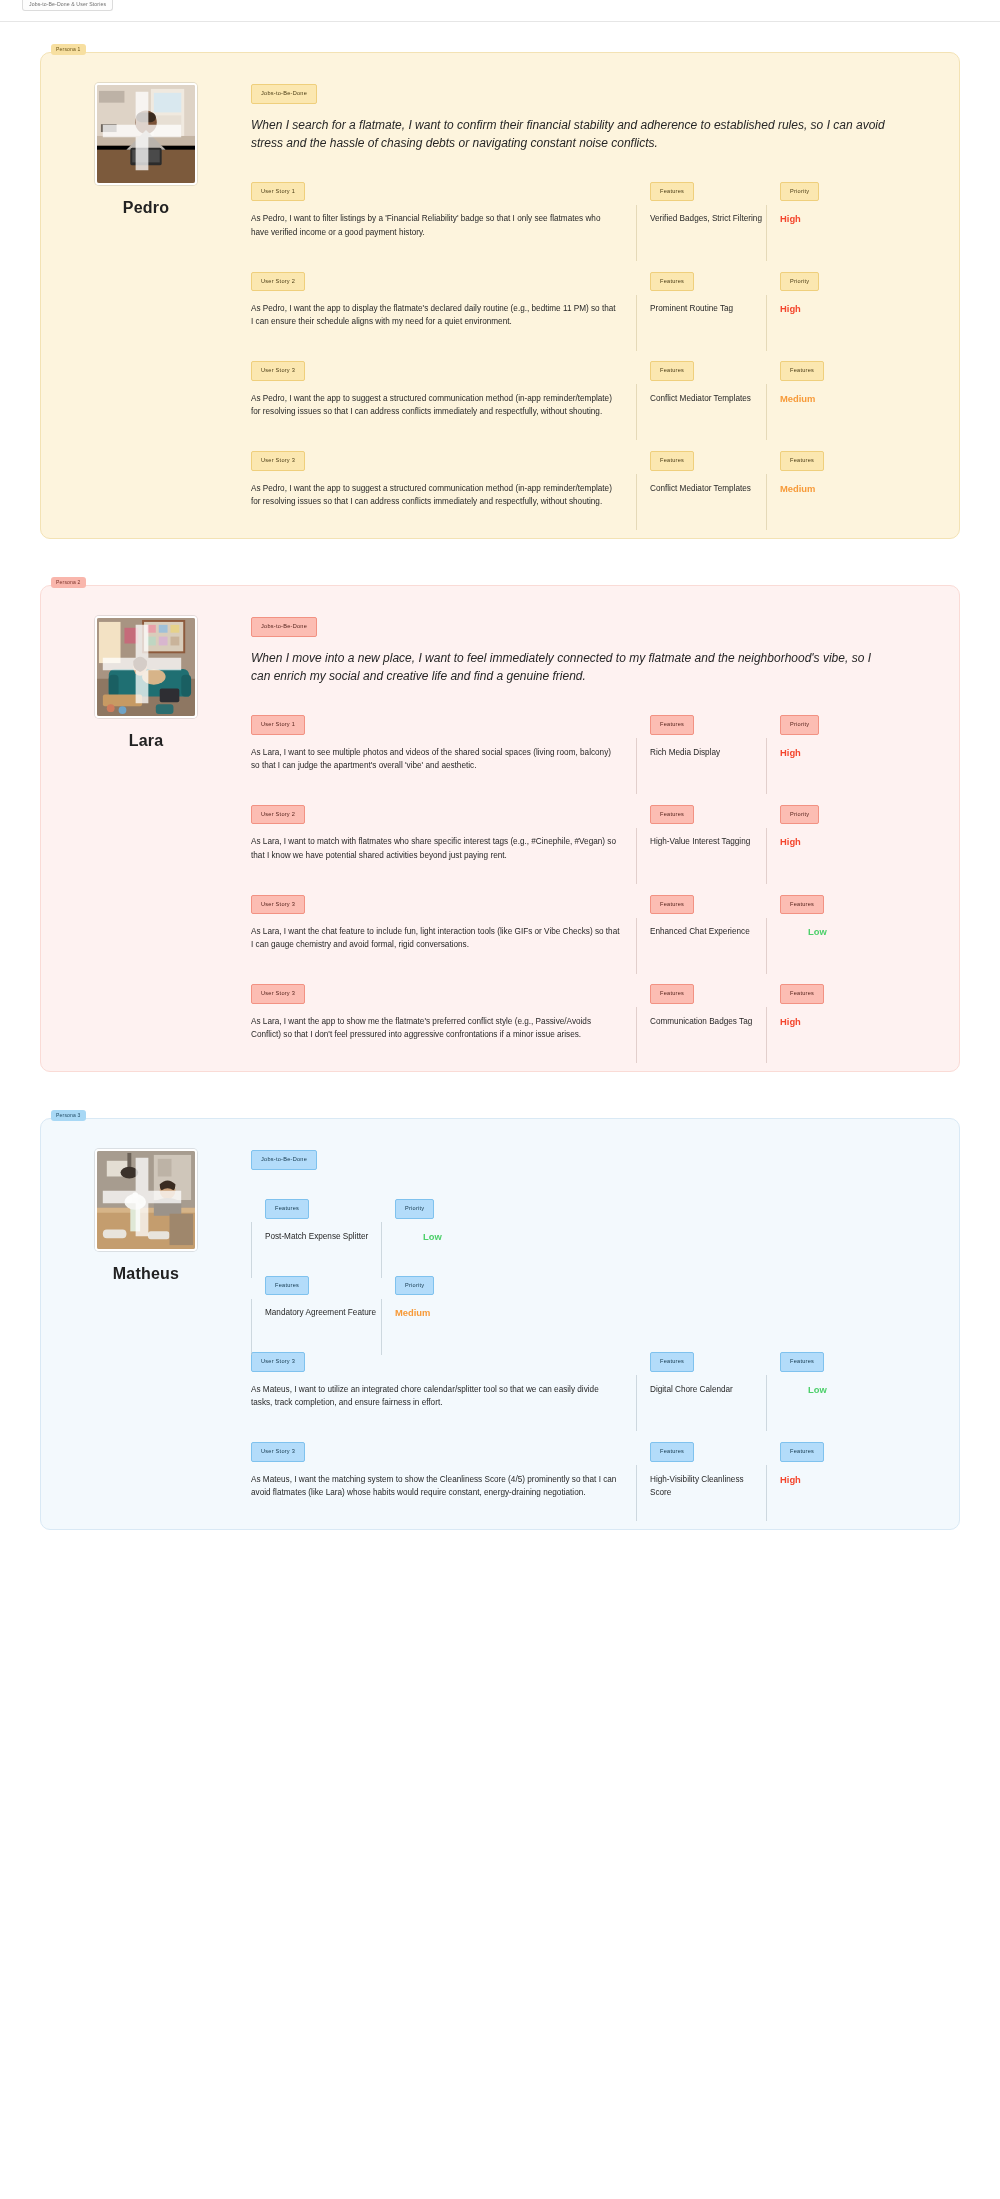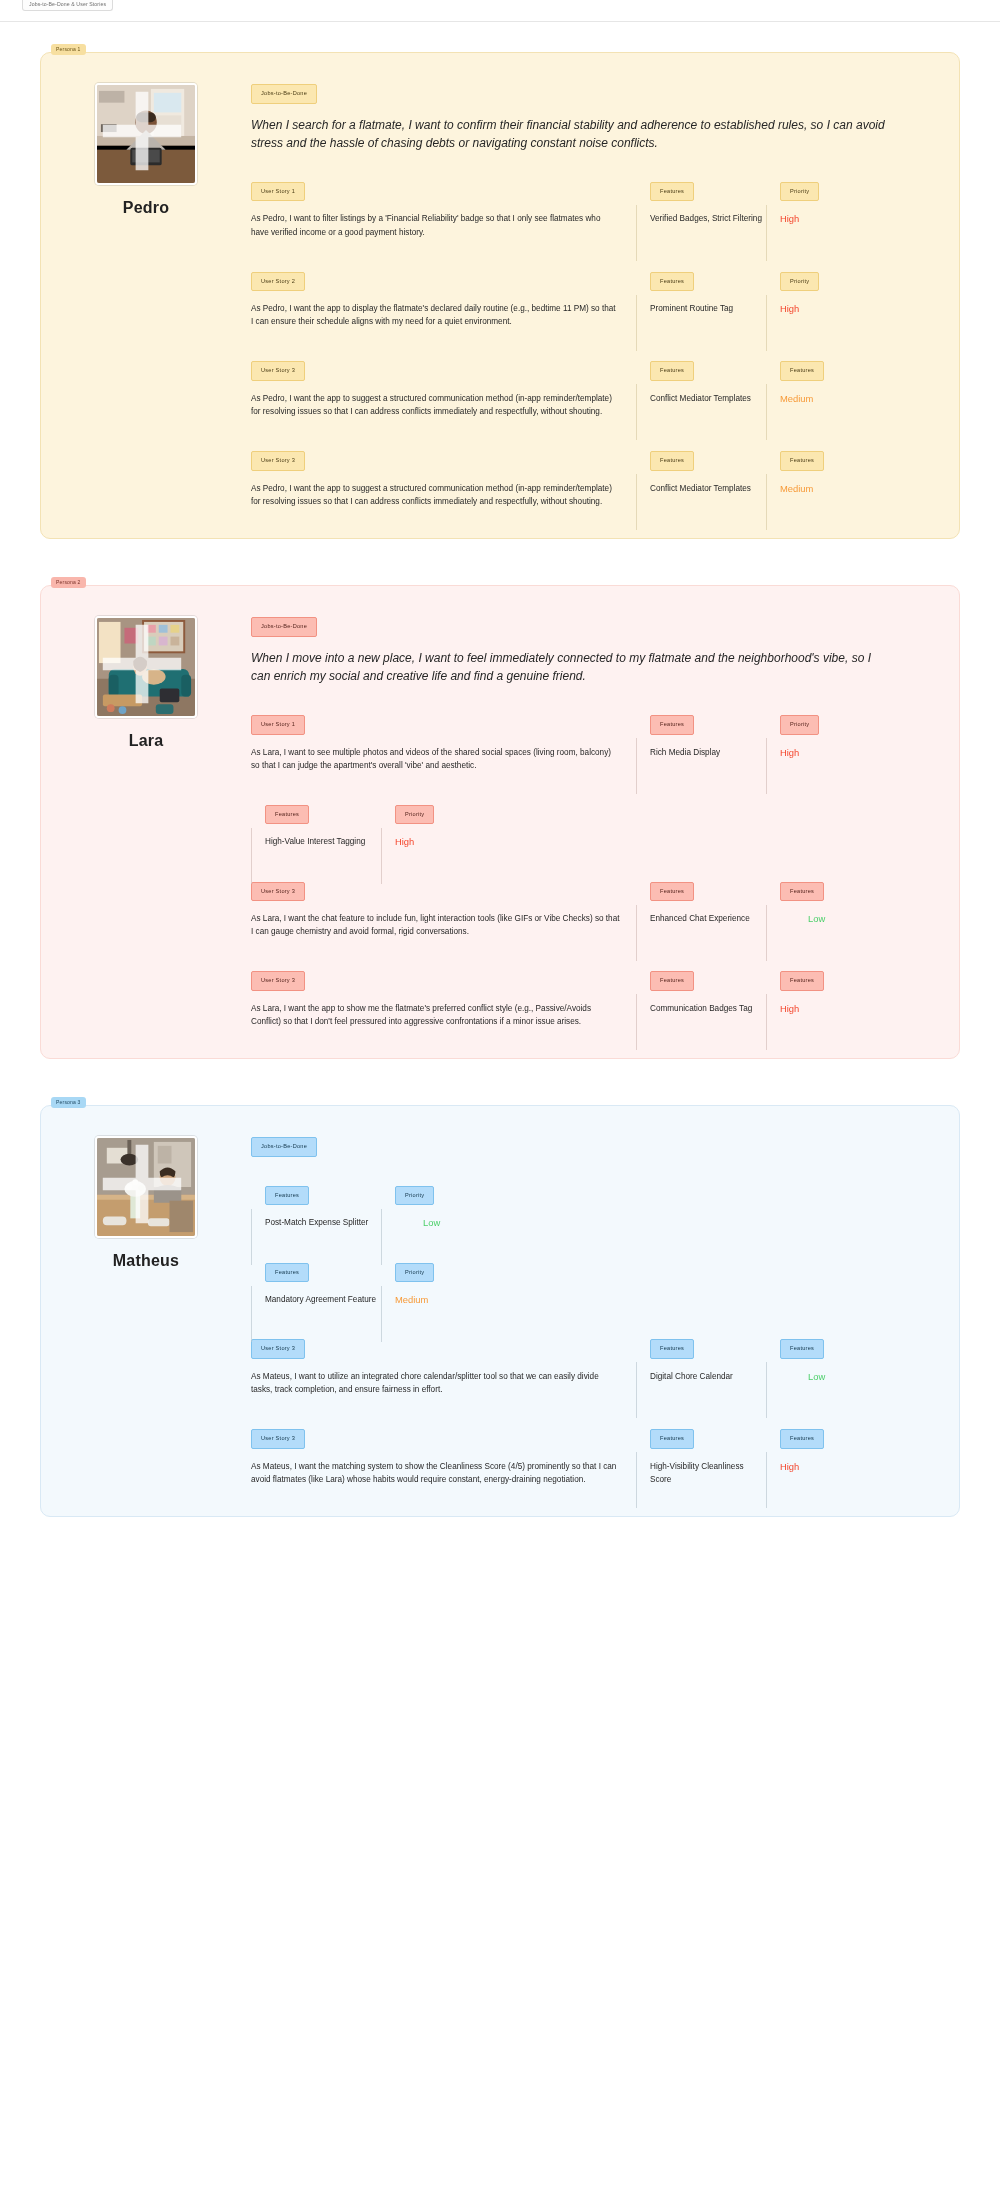--- a/index.html
+++ b/index.html
@@ -157,21 +157,21 @@
     width: 1px; height: 56px;
     opacity: .65;
   }
 
   .cell-body {
     margin-top: 11px;
     font-size: 8.2px;
     line-height: 1.6;
     color: #272727;
   }
-  .prio { font-size: 9.4px; font-weight: normal; line-height: 1.4; }
+  .prio { font-size: 9.4px; font-weight: bold; line-height: 1.4; }
   .prio-high { color: #f4462d; }
   .prio-medium { color: #f79a38; }
   .prio-low { color: #4cd06a; padding-left: 28px; }
 </style>
 </head>
 <body>
 
 <div class="topbar">
   <div class="topbar-tab">Jobs-to-Be-Done &amp; User Stories</div>
 </div>
@@ -338,20 +338,24 @@
           <div class="cell-body">Rich Media Display</div>
         </div>
         <div class="cell-priority">
           <div class="col-sep"></div>
           <span class="badge">Priority</span>
           <div class="cell-body prio prio-high">High</div>
         </div>
       </div>
 
       <div class="story-row">
+        <div class="cell-story">
+          <span class="badge">User Story 2</span>
+          <div class="cell-body">As Lara, I want to match with flatmates who share specific interest tags (e.g., #Cinephile, #Vegan) so that I know we have potential shared activities beyond just paying rent.</div>
+        </div>
         <div class="cell-feature">
           <div class="col-sep"></div>
           <span class="badge">Features</span>
           <div class="cell-body">High-Value Interest Tagging</div>
         </div>
         <div class="cell-priority">
           <div class="col-sep"></div>
           <span class="badge">Priority</span>
           <div class="cell-body prio prio-high">High</div>
         </div>

